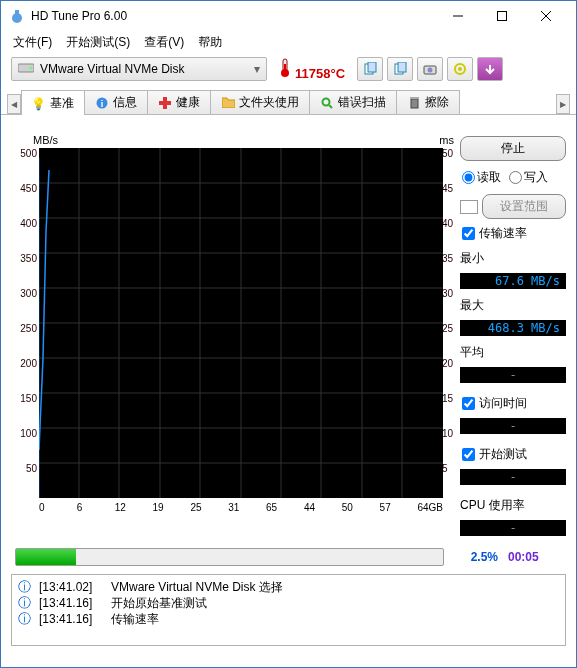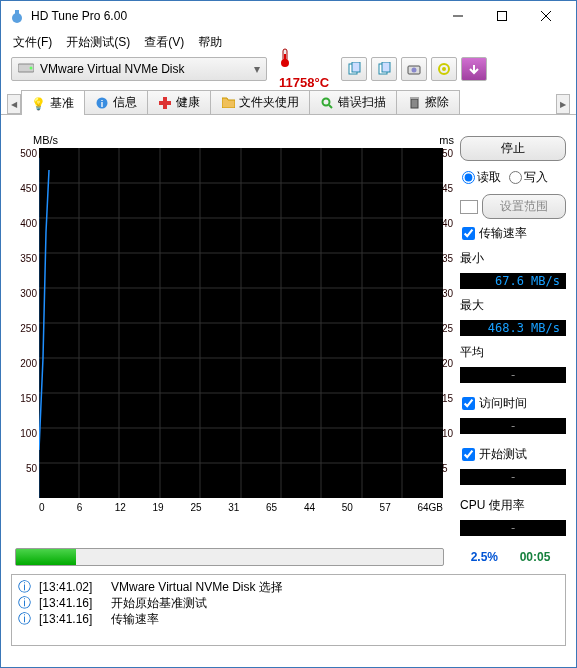--- a/index.html
+++ b/index.html
@@ -8,21 +8,21 @@
 .titlebar-icon { width: 16px; height: 16px; margin-right: 6px; display: inline-flex; align-items: center; justify-content: center; }
 .titlebar-title { flex: 1; font-size: 12px; color: #000; }
 .winbtns { display: flex; gap: 0; }
 .winbtn { width: 44px; height: 28px; display: flex; align-items: center; justify-content: center; cursor: default; }
 .menubar { height: 22px; display: flex; align-items: center; padding: 0 6px; gap: 2px; background: #fff; }
 .menu-item { padding: 2px 6px; cursor: default; }
 .toolbar { height: 32px; display: flex; align-items: center; padding: 4px 10px; gap: 4px; background: #fff; }
 .device-select { height: 24px; border: 1px solid #b5b5b5; background: linear-gradient(#f6f6f6,#e4e4e4); display: flex; align-items: center; padding: 0 6px; width: 256px; border-radius: 2px; }
 .device-select .disk-icon { margin-right: 6px; }
 .device-select .dd { margin-left: auto; color: #666; }
-.temp-box { display: flex; align-items: flex-start; gap: 4px; margin-left: 8px; flex-direction: column; }
+.temp-box { display: flex; align-items: flex-end; gap: 4px; margin-left: 8px; }
 .temp-val { color: #d00000; font-weight: bold; font-size: 13px; }
 .tbtn { width: 26px; height: 24px; border: 1px solid #b5b5b5; background: linear-gradient(#fafafa,#e6e6e6); display: flex; align-items: center; justify-content: center; border-radius: 2px; }
 .tbtn-group { display: flex; gap: 4px; margin-left: 8px; }
 .exit-btn { margin-left: auto; padding: 3px 12px; border: 1px solid #b5b5b5; background: linear-gradient(#f6f6f6,#e4e4e4); color: #888; border-radius: 2px; }
 .tabs { display: flex; align-items: flex-end; padding: 0 6px; margin-top: 4px; border-bottom: 1px solid #b8b8b8; position: relative; }
 .tabscroll { width: 14px; height: 20px; border: 1px solid #b8b8b8; background: #f0f0f0; display: flex; align-items: center; justify-content: center; font-size: 8px; color: #666; }
 .tab { display: flex; align-items: center; gap: 4px; padding: 3px 10px; border: 1px solid #b8b8b8; border-bottom: none; background: linear-gradient(#f8f8f8,#e8e8e8); margin-right: -1px; position: relative; }
 .tab.active { background: #fff; z-index: 2; top: 1px; padding-top: 4px; }
 .tab-icon { width: 14px; height: 14px; display: inline-flex; align-items: center; justify-content: center; }
 .content { padding: 19px 10px 8px 10px; display: flex; }
@@ -44,21 +44,21 @@
 .chk-row { display: flex; align-items: center; gap: 4px; font-size: 12px; padding-left: 2px; }
 .range-row { display: flex; gap: 4px; align-items: center; }
 .range-row .swatch { width: 18px; height: 14px; border: 1px solid #999; background: #fff; }
 .stat-lbl { font-size: 12px; margin-top: 2px; }
 .stat-val { background: #000; color: #18a0ff; text-align: right; padding: 1px 6px; font-size: 12px; font-family: "Consolas", monospace; }
 .stat-val.dim { color: #888; text-align: center; }
 .progress-row { display: flex; align-items: center; gap: 10px; padding: 4px 14px 8px 14px; }
 .progress-bar { flex: 1; height: 18px; border: 1px solid #9c9c9c; background: #eee; position: relative; border-radius: 2px; }
 .progress-fill { position: absolute; left: 0; top: 0; bottom: 0; width: 14%; background: linear-gradient(#4bd44b,#0a0); }
 .progress-pct { color: #0054d4; font-weight: bold; width: 44px; text-align: right; }
-.progress-time { color: #15803d; font-weight: bold; width: 54px; text-align: center; }
+.progress-time { color: #6d28d9; font-weight: bold; width: 54px; text-align: left; }
 .log { margin: 0 10px 10px 10px; border: 1px solid #b0b0b0; padding: 4px 6px; height: 72px; overflow: hidden; }
 .log-row { display: flex; align-items: center; gap: 8px; font-size: 12px; line-height: 16px; }
 .log-row .ico { color: #0066cc; font-size: 13px; }
 .log-row .ts { width: 64px; }
 .log-row .msg { flex: 1; }
 input[type=radio], input[type=checkbox] { margin: 0; }
 </style>
 </head>
 <body>
 

